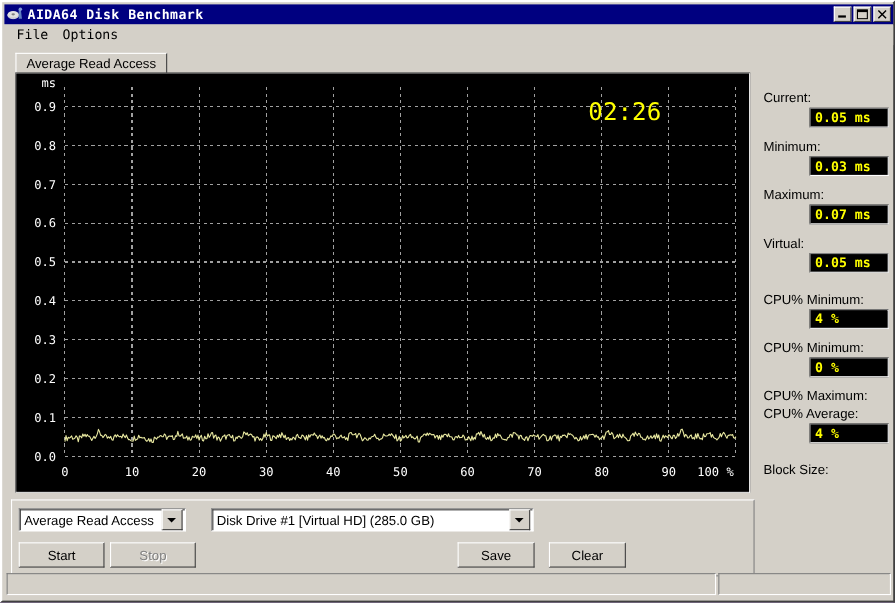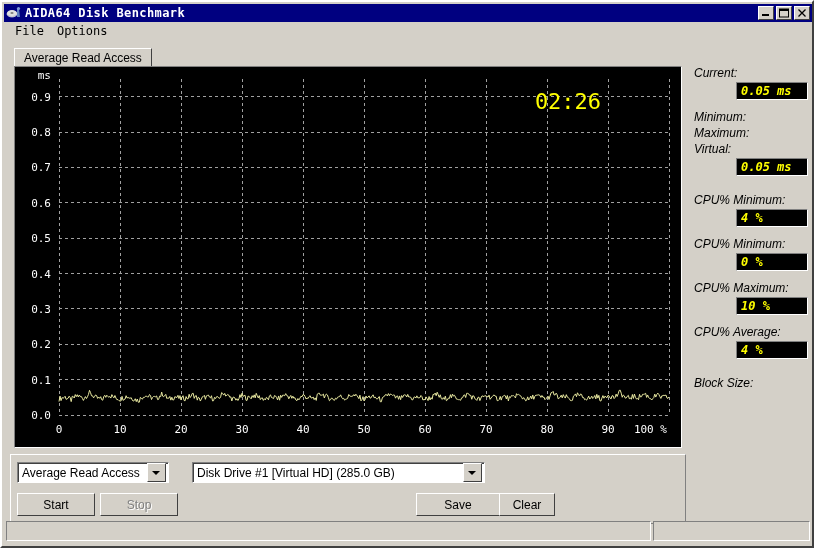--- a/index.html
+++ b/index.html
@@ -208,23 +208,22 @@
     justify-content: center;
     font-size: 12px;
     color: #000000;
   }
   .btn span { position: relative; }
   .btn.disabled { color: #808080; text-shadow: 1px 1px 0 #ffffff; }
 
   
   .stats {
     position: absolute;
-    left: 690px; top: 64px;
+    left: 690px; top: 80px;
     width: 116px;
-    font-style: italic;
   }
   .stat-label {
     font-size: 12px;
     color: #000000;
     margin: 0 0 2px 2px;
     white-space: nowrap;
   }
   .stat-box {
     height: 18px;
     background: #000000;
@@ -382,51 +381,54 @@
         <span class="combo-text">Disk Drive #1 [Virtual HD]  (285.0 GB)</span>
         <span class="combo-arrow"></span>
       </div>
 
       <div class="btn disabled" style="left:89px; top:38px; width:78px;">
         <span><span>Stop</span></span>
       </div>
       <div class="btn" style="left:6px; top:38px; width:78px;">
         <span><span>Start</span></span>
       </div>
-      <div class="btn" style="left:405px; top:38px; width:84px;">
+      <div class="btn" style="left:405px; top:38px; width:70px;">
         <span><span>Save</span></span>
       </div>
-      <div class="btn" style="left:488px; top:38px; width:56px;">
+      <div class="btn" style="left:488px; top:38px; width:70px;">
         <span><span>Clear</span></span>
       </div>
     </div>
 
     <div class="stats" id="stats">
         <div class="stat-label">Current:</div>
         <div class="stat-box">
           <span class="stat-value">0.05 ms</span>
         </div>
         <div class="stat-label">Minimum:</div>
+        <div class="stat-box">
+          <span class="stat-value">0.03 ms</span>
+        </div>
         <div class="stat-label">Maximum:</div>
+        <div class="stat-box">
+          <span class="stat-value">0.07 ms</span>
+        </div>
         <div class="stat-label">Virtual:</div>
         <div class="stat-box gap-big">
           <span class="stat-value">0.05 ms</span>
         </div>
         <div class="stat-label">CPU% Minimum:</div>
         <div class="stat-box">
           <span class="stat-value">4 %</span>
         </div>
         <div class="stat-label">CPU% Minimum:</div>
         <div class="stat-box">
           <span class="stat-value">0 %</span>
         </div>
         <div class="stat-label">CPU% Maximum:</div>
-        <div class="stat-box">
-          <span class="stat-value">10 %</span>
-        </div>
         <div class="stat-label">CPU% Average:</div>
         <div class="stat-box gap-big">
           <span class="stat-value">4 %</span>
         </div>
         <div class="stat-label">Block Size:</div>
       </div>
 
     <div class="statusbar">
       <div class="status-pane left"></div>
       <div class="status-pane right"></div>

